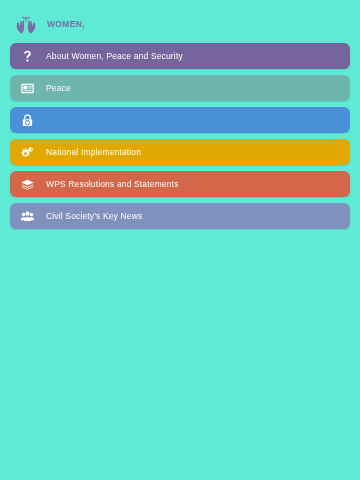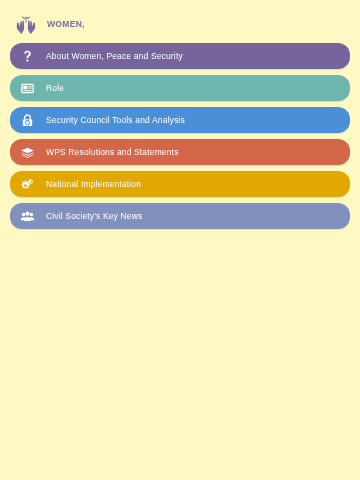--- a/index.html
+++ b/index.html
@@ -10,21 +10,21 @@
     width: 360px;
     height: 480px;
     background: #f4f1ec;
     font-family: "Liberation Sans", sans-serif;
     overflow: hidden;
   }
   #app {
     position: relative;
     width: 360px;
     height: 480px;
-    background: #fef9c3;
+    background: #5eead4;
   }
 
   
   .header {
     display: flex;
     align-items: center;
     padding: 11px 0 0 13px;
     height: 38px;
     box-sizing: border-box;
   }
@@ -50,21 +50,21 @@
 
   
   .menu {
     margin-top: 5px;
     padding: 0 10px;
   }
   .menu-item {
     display: flex;
     align-items: center;
     height: 26px;
-    border-radius: 12px;
+    border-radius: 6px;
     margin-bottom: 6px;
     padding-left: 8px;
     box-sizing: border-box;
     box-shadow: 0 1px 1px rgba(0,0,0,0.10);
     cursor: pointer;
   }
   .menu-icon {
     width: 18px;
     height: 18px;
     flex: 0 0 18px;
@@ -137,48 +137,34 @@
             <rect x="2.2" y="4.0" width="13.6" height="10.0" rx="0.8"></rect>
           </g>
           <g fill="#ffffff">
             <rect x="4.0" y="5.8" width="5.0" height="4.0"></rect>
             <rect x="10.3" y="5.8" width="3.7" height="1.1"></rect>
             <rect x="10.3" y="7.9" width="3.7" height="1.1"></rect>
             <rect x="4.0" y="11.1" width="10.0" height="1.1"></rect>
           </g>
         </svg>
       </span>
-      <span class="menu-label">Role</span>
+      <span class="menu-label">Peace</span>
     </div>
 
     <div class="menu-item" style="background:#4a90d9">
       <span class="menu-icon">
         <svg viewBox="0 0 18 18" width="15" height="15">
           <path d="M5.6 7.6 V5.9 C5.6 3.9 7.1 2.4 9.0 2.4 C10.9 2.4 12.4 3.9 12.4 5.9 V7.6" fill="none" stroke="#ffffff" stroke-width="1.6"></path>
           <rect x="3.4" y="7.4" width="11.2" height="8.2" rx="1.2" fill="#ffffff"></rect>
           <g fill="none" stroke="#4a90d9" stroke-width="1.2">
             <circle cx="9.0" cy="11.5" r="2.6"></circle>
           </g>
           <path d="M9.0 8.3 L10.3 9.6 L9.0 10.9 Z" fill="#4a90d9"></path>
         </svg>
       </span>
-      <span class="menu-label">Security Council Tools and Analysis</span>
-    </div>
-
-    <div class="menu-item" style="background:#d4664a">
-      <span class="menu-icon">
-        <svg viewBox="0 0 18 18" width="15" height="15">
-          <g fill="#ffffff">
-            <path d="M9.0 3.2 L16.4 6.6 L9.0 10.0 L1.6 6.6 Z"></path>
-            <path d="M2.6 8.9 L9.0 11.8 L15.4 8.9 L16.4 9.4 L9.0 12.8 L1.6 9.4 Z"></path>
-            <path d="M2.6 11.4 L9.0 14.3 L15.4 11.4 L16.4 11.9 L9.0 15.3 L1.6 11.9 Z"></path>
-          </g>
-        </svg>
-      </span>
-      <span class="menu-label">WPS Resolutions and Statements</span>
     </div>
 
     <div class="menu-item" style="background:#e0a800">
       <span class="menu-icon">
         <svg viewBox="0 0 18 18" width="15" height="15">
           <g fill="#ffffff">
             <path d="M7.2 6.3 l1.5 0 0.35 1.5 1.0 0.42 1.3 -0.82 1.05 1.05 -0.82 1.3 0.42 1.0 1.5 0.35 0 1.5
                      -1.5 0.35 -0.42 1.0 0.82 1.3 -1.05 1.05 -1.3 -0.82 -1.0 0.42 -0.35 1.5 -1.5 0
                      -0.35 -1.5 -1.0 -0.42 -1.3 0.82 -1.05 -1.05 0.82 -1.3 -0.42 -1.0 -1.5 -0.35 0 -1.5
                      1.5 -0.35 0.42 -1.0 -0.82 -1.3 1.05 -1.05 1.3 0.82 1.0 -0.42 Z" transform="translate(-0.6,-1.6) scale(0.92)"></path>
@@ -187,20 +173,33 @@
           <g fill="#ffffff">
             <path d="M12.9 2.2 l0.95 0 0.22 0.95 0.63 0.27 0.82 -0.52 0.67 0.67 -0.52 0.82 0.27 0.63 0.95 0.22
                      0 0.95 -0.95 0.22 -0.27 0.63 0.52 0.82 -0.67 0.67 -0.82 -0.52 -0.63 0.27 -0.22 0.95
                      -0.95 0 -0.22 -0.95 -0.63 -0.27 -0.82 0.52 -0.67 -0.67 0.52 -0.82 -0.27 -0.63 -0.95 -0.22
                      0 -0.95 0.95 -0.22 0.27 -0.63 -0.52 -0.82 0.67 -0.67 0.82 0.52 0.63 -0.27 Z" transform="translate(0.2,0.2) scale(0.86) translate(1.2,0.4)"></path>
           </g>
           <circle cx="13.6" cy="5.5" r="1.05" fill="#e0a800"></circle>
         </svg>
       </span>
       <span class="menu-label">National Implementation</span>
+    </div>
+
+    <div class="menu-item" style="background:#d4664a">
+      <span class="menu-icon">
+        <svg viewBox="0 0 18 18" width="15" height="15">
+          <g fill="#ffffff">
+            <path d="M9.0 3.2 L16.4 6.6 L9.0 10.0 L1.6 6.6 Z"></path>
+            <path d="M2.6 8.9 L9.0 11.8 L15.4 8.9 L16.4 9.4 L9.0 12.8 L1.6 9.4 Z"></path>
+            <path d="M2.6 11.4 L9.0 14.3 L15.4 11.4 L16.4 11.9 L9.0 15.3 L1.6 11.9 Z"></path>
+          </g>
+        </svg>
+      </span>
+      <span class="menu-label">WPS Resolutions and Statements</span>
     </div>
 
     <div class="menu-item" style="background:#8091bd">
       <span class="menu-icon">
         <svg viewBox="0 0 18 18" width="15" height="15">
           <g fill="#ffffff">
             <circle cx="4.3" cy="6.6" r="2.0"></circle>
             <path d="M0.9 13.6 C0.9 11.3 2.4 10.0 4.3 10.0 C6.2 10.0 7.7 11.3 7.7 13.6 Z"></path>
             <circle cx="13.7" cy="6.6" r="2.0"></circle>
             <path d="M10.3 13.6 C10.3 11.3 11.8 10.0 13.7 10.0 C15.6 10.0 17.1 11.3 17.1 13.6 Z"></path>

